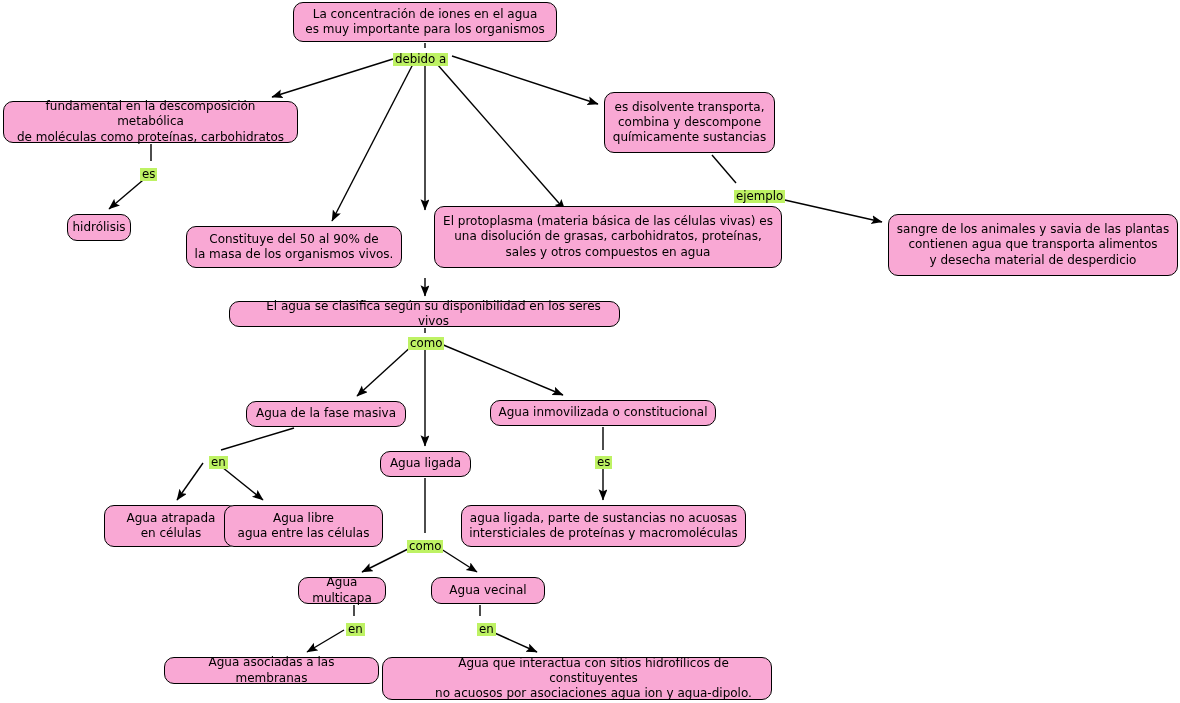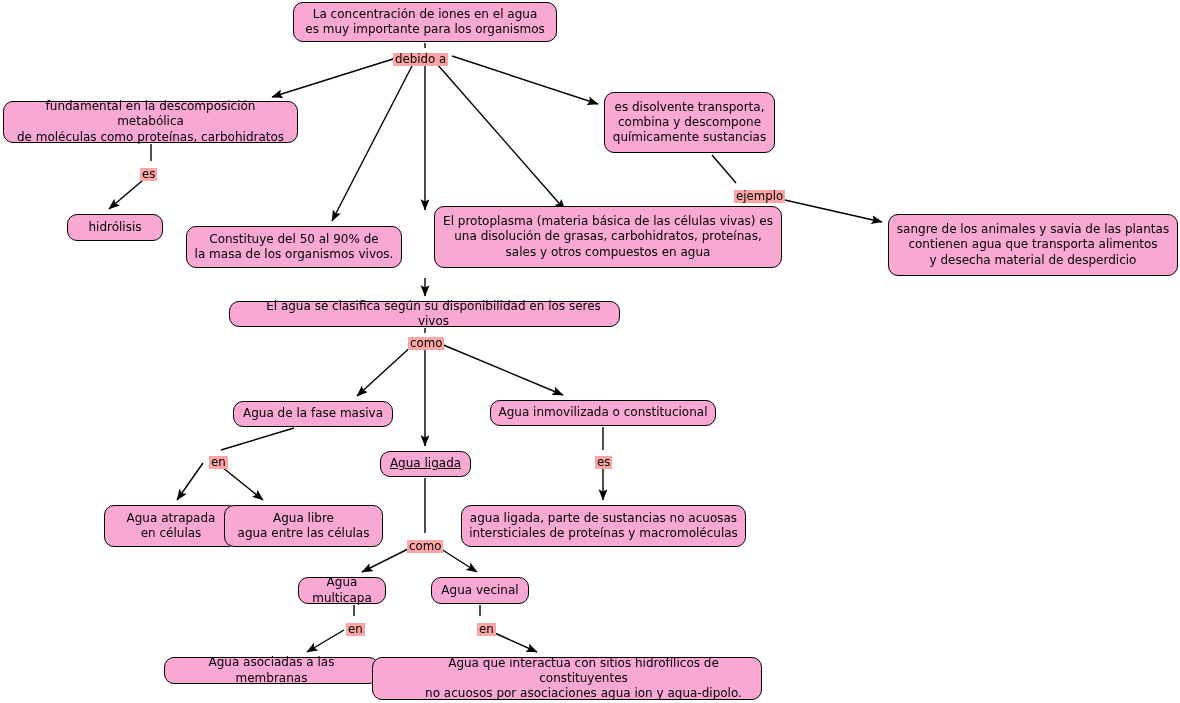--- a/index.html
+++ b/index.html
@@ -38,21 +38,21 @@
     text-align: center;
     line-height: 1.26;
     font-size: 12px;
     padding: 3px 7px;
     white-space: pre-line;
   }
   .elabel {
     position: absolute;
     font-size: 11.8px;
     color: #000000;
-    background: #fca5a5;
+    background: #bef264;
     padding: 0 2px;
     white-space: nowrap;
     line-height: 1.1;
   }
 </style>
 </head>
 <body>
 
 <div id="canvas">
   <svg id="edges" viewBox="0 0 1180 703" width="1180" height="703" xmlns="http://www.w3.org/2000/svg">
@@ -92,43 +92,43 @@
       </g>
   </svg>
   <div id="node-layer">
       <div class="node" style="left: 293px; top: 2px; width: 264px; height: 40px;">La concentración de iones en el agua
 es muy importante para los organismos</div>
       <div class="node" style="left: 3px; top: 101px; width: 295px; height: 42px;">fundamental en la descomposición metabólica
 de moléculas como proteínas, carbohidratos</div>
       <div class="node" style="left: 604px; top: 92px; width: 171px; height: 61px;">es disolvente transporta,
 combina y descompone
 químicamente sustancias</div>
-      <div class="node" style="left: 67px; top: 214px; width: 96px; height: 27px;">hidrólisis</div>
+      <div class="node" style="left: 67px; top: 214px; width: 64px; height: 27px;">hidrólisis</div>
       <div class="node" style="left: 186px; top: 226px; width: 216px; height: 42px;">Constituye del 50 al 90% de
 la masa de los organismos vivos.</div>
       <div class="node" style="left: 434px; top: 206px; width: 348px; height: 62px;">El protoplasma (materia básica de las células vivas) es
 una disolución de grasas, carbohidratos, proteínas,
 sales y otros compuestos en agua</div>
       <div class="node" style="left: 888px; top: 214px; width: 290px; height: 62px;">sangre de los animales y savia de las plantas
 contienen agua que transporta alimentos
 y desecha material de desperdicio</div>
       <div class="node" style="left: 229px; top: 301px; width: 391px; height: 26px; padding-left: 25px;">El agua se clasifica según su disponibilidad en los seres vivos</div>
-      <div class="node" style="left: 233px; top: 401px; width: 160px; height: 26px;">Agua de la fase masiva</div>
+      <div class="node" style="left: 246px; top: 401px; width: 160px; height: 26px;">Agua de la fase masiva</div>
       <div class="node" style="left: 490px; top: 400px; width: 226px; height: 26px;">Agua inmovilizada o constitucional</div>
-      <div class="node" style="left: 380px; top: 451px; width: 91px; height: 26px; text-decoration: underline;">Agua ligada</div>
+      <div class="node" style="left: 380px; top: 451px; width: 91px; height: 26px;">Agua ligada</div>
       <div class="node" style="left: 104px; top: 505px; width: 134px; height: 42px;">Agua atrapada
 en células</div>
       <div class="node" style="left: 224px; top: 505px; width: 159px; height: 42px;">Agua libre
 agua entre las células</div>
       <div class="node" style="left: 461px; top: 505px; width: 285px; height: 42px;">agua ligada, parte de sustancias no acuosas
 intersticiales de proteínas y macromoléculas</div>
       <div class="node" style="left: 298px; top: 577px; width: 88px; height: 27px;">Agua multicapa</div>
-      <div class="node" style="left: 431px; top: 577px; width: 98px; height: 27px;">Agua vecinal</div>
+      <div class="node" style="left: 431px; top: 577px; width: 114px; height: 27px;">Agua vecinal</div>
       <div class="node" style="left: 164px; top: 657px; width: 215px; height: 27px;">Agua asociadas a las membranas</div>
-      <div class="node" style="left: 372px; top: 657px; width: 390px; height: 43px; padding-left: 40px;">Agua que interactua con  sitios hidrofílicos  de constituyentes
+      <div class="node" style="left: 382px; top: 657px; width: 390px; height: 43px; padding-left: 40px;">Agua que interactua con  sitios hidrofílicos  de constituyentes
 no acuosos por asociaciones agua ion y agua-dipolo.</div>
     </div>
   <div id="label-layer">
       <div class="elabel" style="left: 393px; top: 53px;">debido a</div>
       <div class="elabel" style="left: 140px; top: 168px;">es</div>
       <div class="elabel" style="left: 734px; top: 190px;">ejemplo</div>
       <div class="elabel" style="left: 408px; top: 337px;">como</div>
       <div class="elabel" style="left: 209px; top: 456px;">en</div>
       <div class="elabel" style="left: 595px; top: 456px;">es</div>
       <div class="elabel" style="left: 407px; top: 540px;">como</div>

